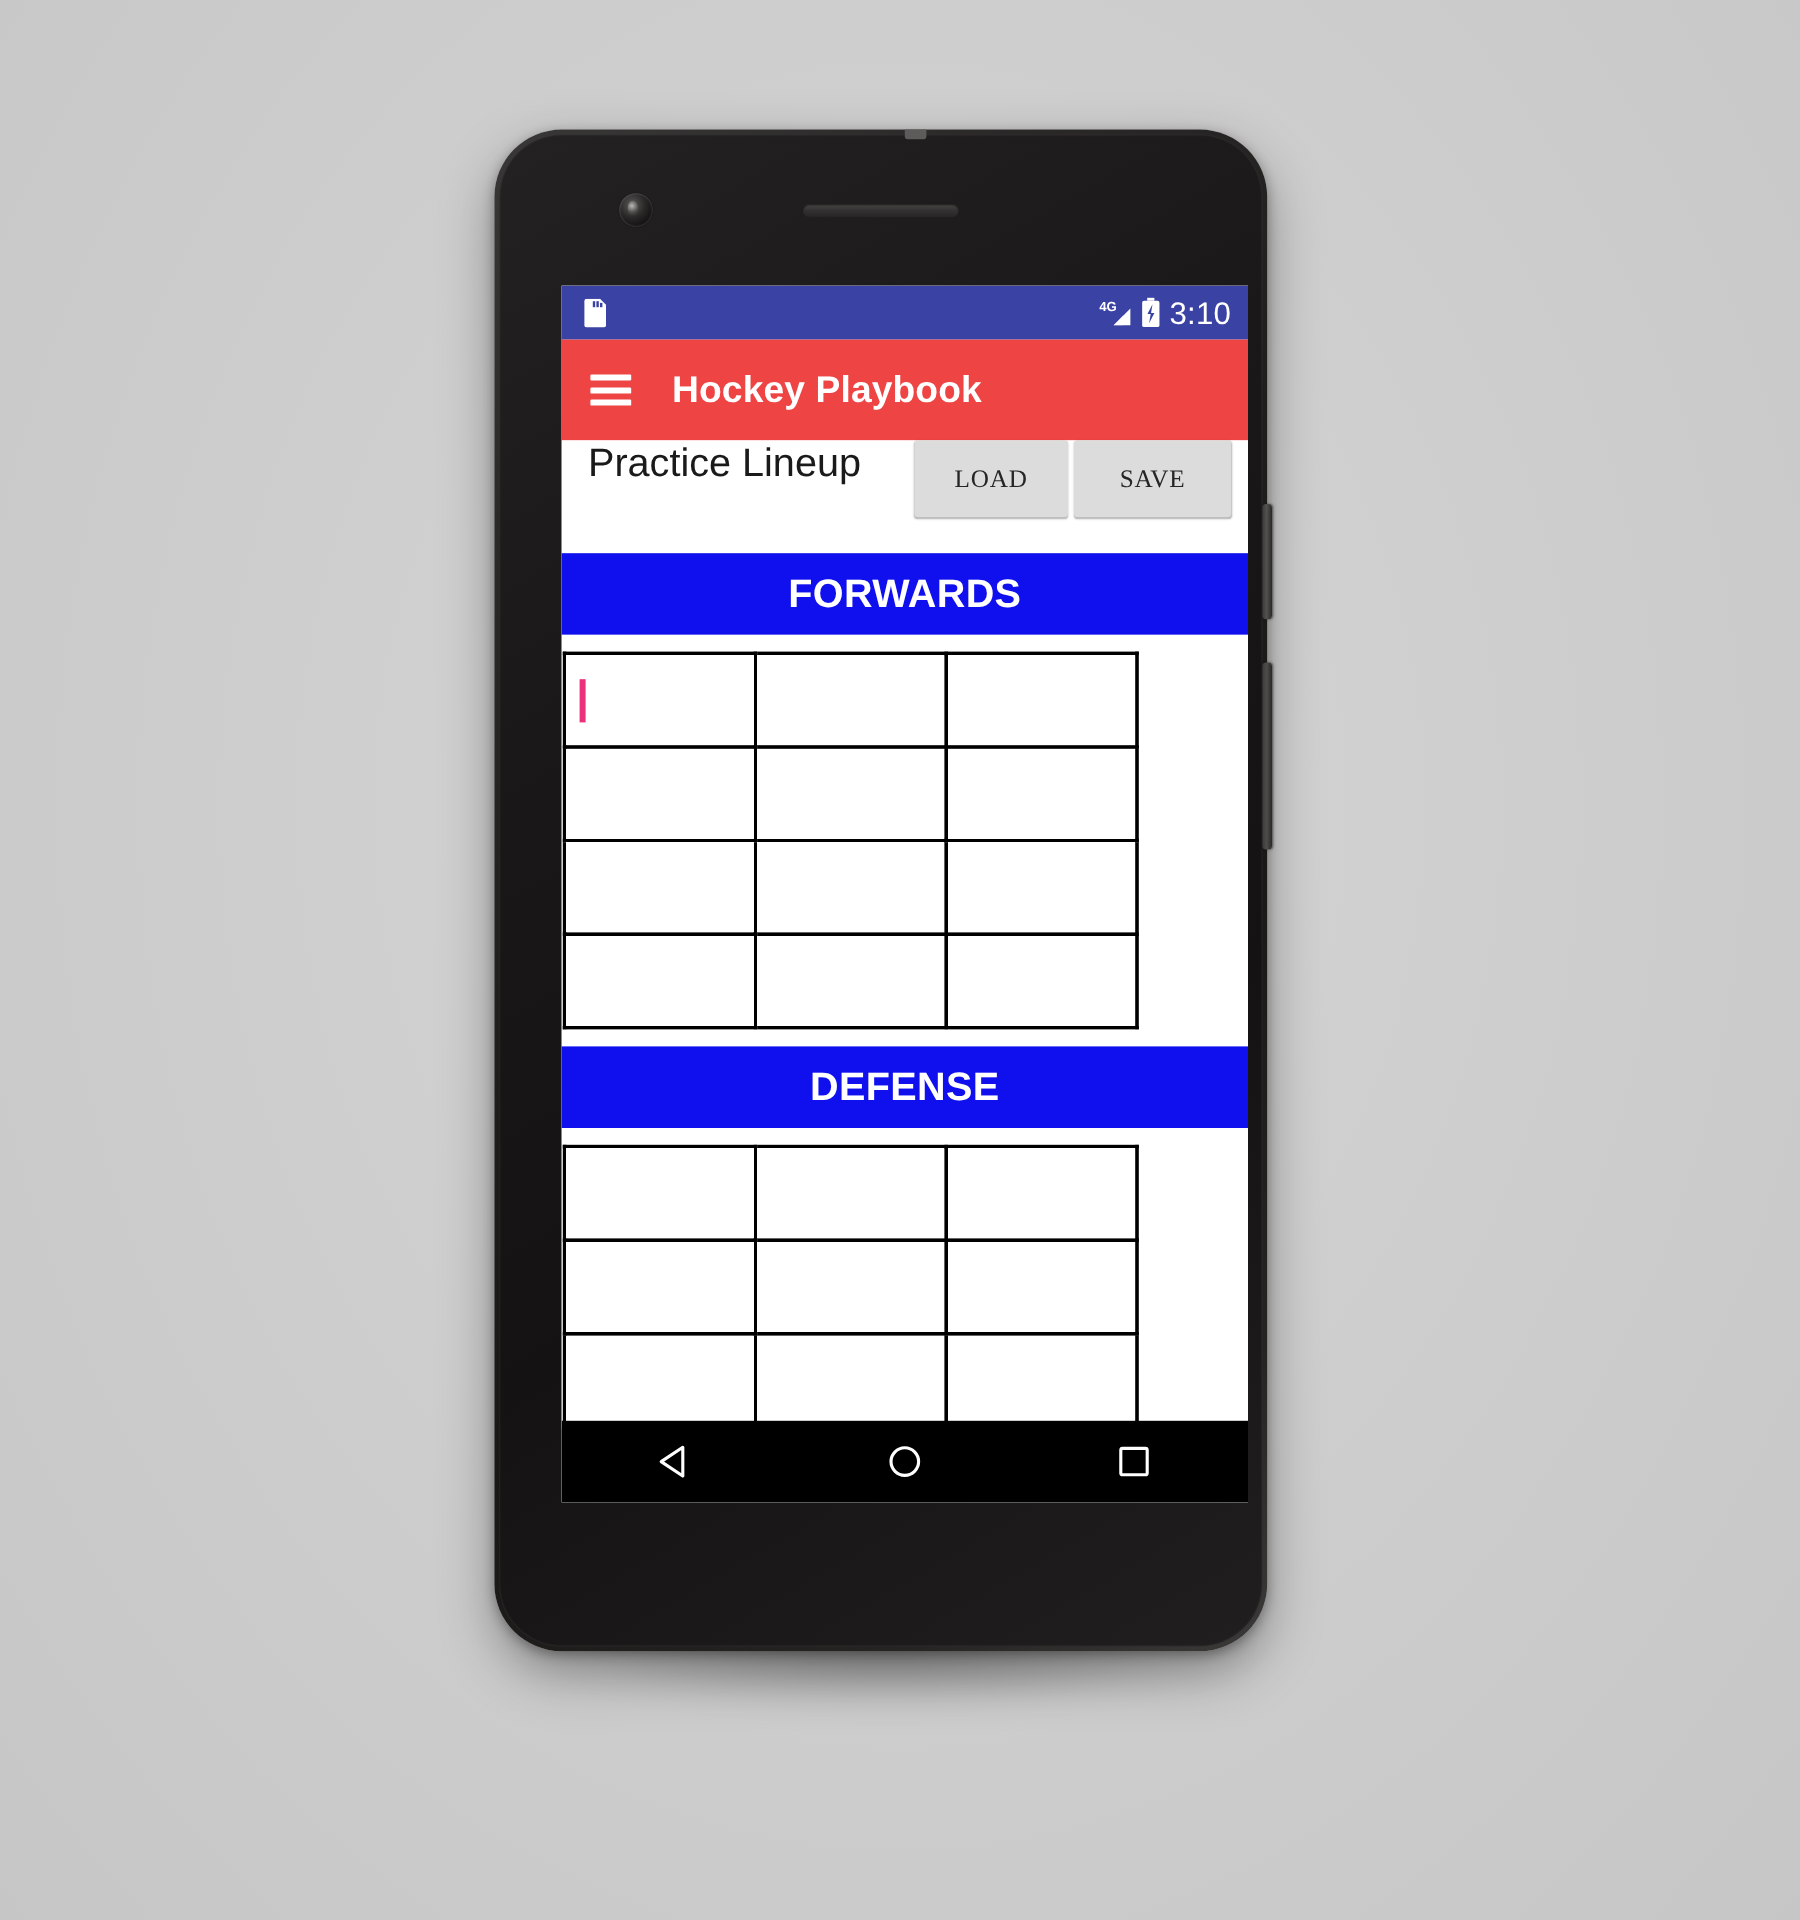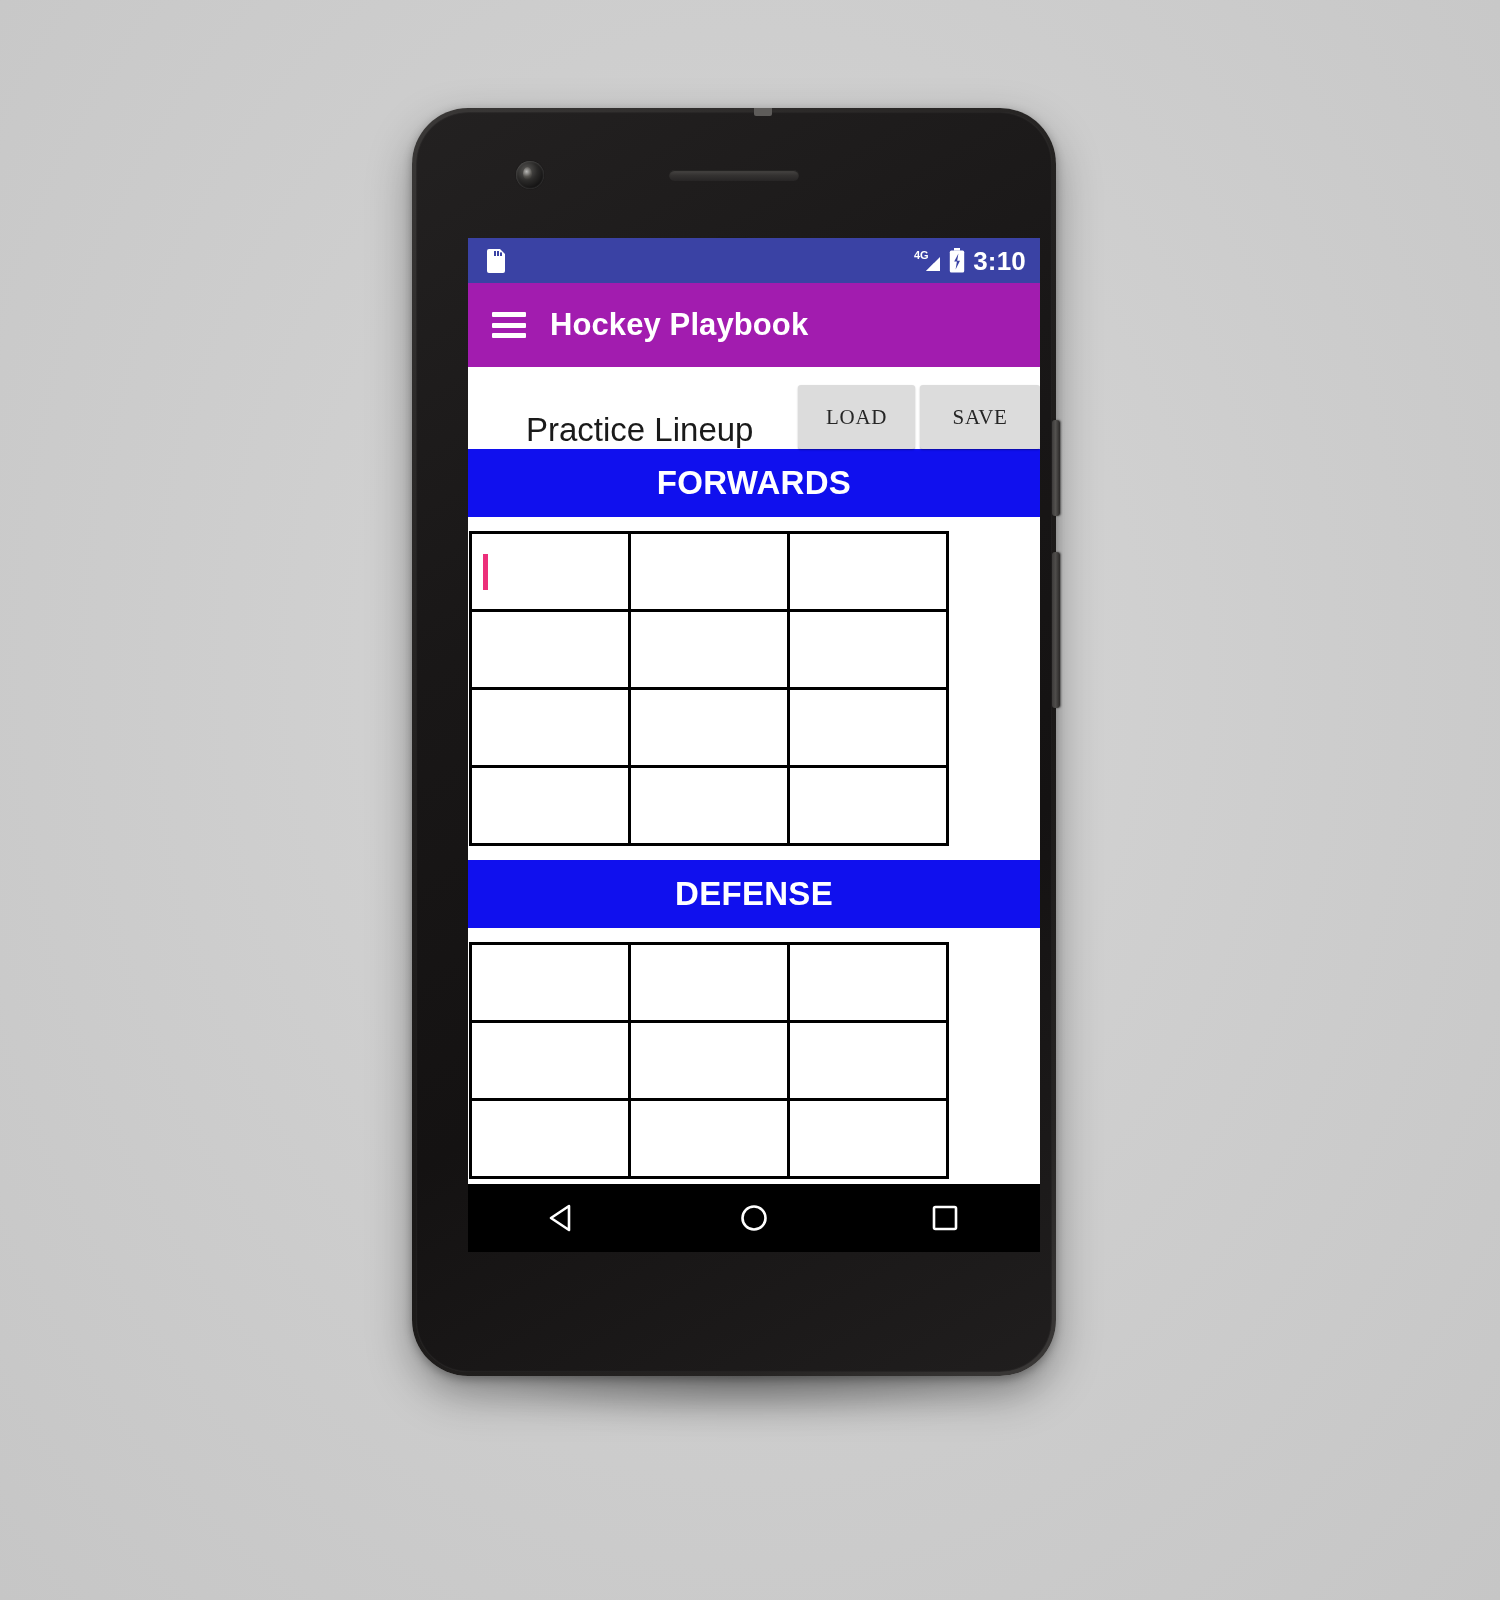--- a/index.html
+++ b/index.html
@@ -146,34 +146,34 @@
     color: #ffffff;
   }
   .status-left { display: flex; align-items: center; }
   .status-right { display: flex; align-items: center; gap: 7px; }
 
   .sdcard-icon { width: 22px; height: 24px; display:block; }
   .signal-icon { width: 28px; height: 24px; display:block; }
   .battery-icon { width: 16px; height: 25px; display:block; }
   .clock {
     font-size: 26px;
-    font-weight: 700;
+    font-weight: 400;
     letter-spacing: 0.2px;
     line-height: 1;
     padding-left: 1px;
   }
 
   
   .app-bar {
     height: 84px;
-    background: #a21caf;
+    background: #ef4444;
     display: flex;
     align-items: center;
     padding-left: 24px;
-    gap: 24px;
+    gap: 34px;
   }
   .hamburger {
     width: 34px;
     height: 26px;
     display: flex;
     flex-direction: column;
     justify-content: space-between;
     cursor: pointer;
   }
   .hamburger span {
@@ -185,26 +185,25 @@
   }
   .app-title {
     color: #ffffff;
     font-size: 31px;
     font-weight: 700;
     letter-spacing: 0.1px;
   }
 
   
   .lineup-row {
-    height: 82px;
+    height: 94px;
     background: #ffffff;
     display: flex;
-    align-items: flex-end;
+    align-items: flex-start;
     padding-left: 22px;
-    margin-left: 36px;
   }
   .lineup-name {
     flex: 0 0 auto;
     font-size: 33px;
     color: #1a1a1a;
     font-weight: 400;
     white-space: nowrap;
     border: none;
     outline: none;
     background: transparent;

